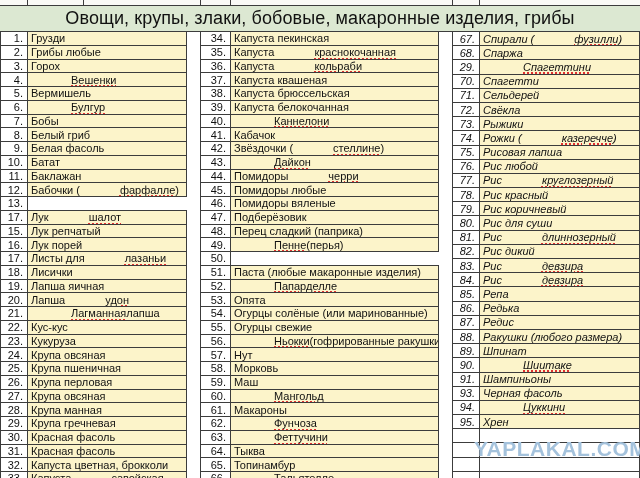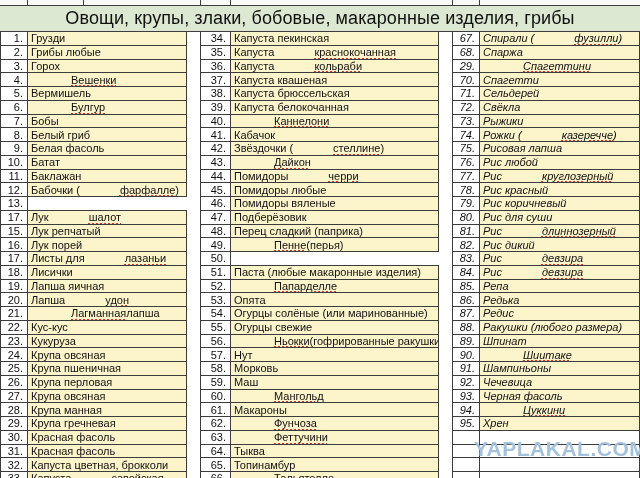--- a/index.html
+++ b/index.html
@@ -501,24 +501,20 @@
           <div class="num">90.</div>
           <div class="txt">
             <span class="sp">Шиитаке</span>
           </div>
         </div>
         <div class="row">
           <div class="num">91.</div>
           <div class="txt">Шампиньоны</div>
         </div>
         <div class="row">
-          <div class="num">92.</div>
-          <div class="txt">Чечевица</div>
-        </div>
-        <div class="row">
           <div class="num">93.</div>
           <div class="txt">Черная фасоль</div>
         </div>
         <div class="row">
           <div class="num">94.</div>
           <div class="txt">
             <span class="sp">Цуккини</span>
           </div>
         </div>
         <div class="row">

